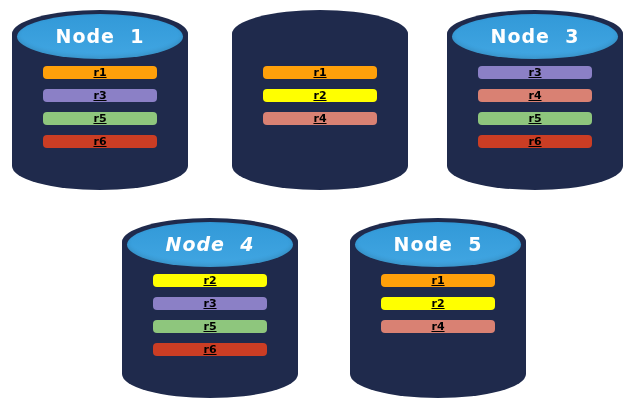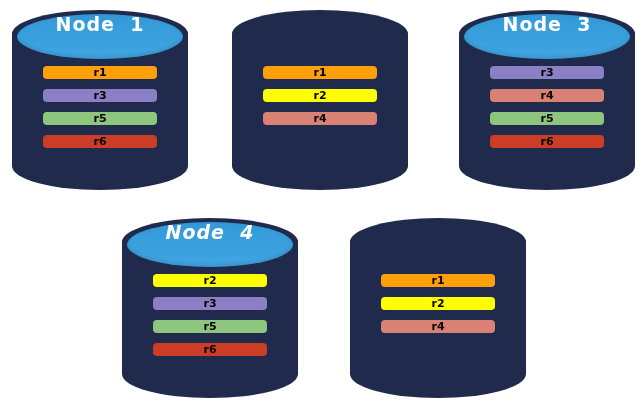--- a/index.html
+++ b/index.html
@@ -31,21 +31,21 @@
     top:24px; left:0;
     width:176px; height:156px;
     border-radius:0 0 50% 50% / 0 0 24px 24px;
   }
   
   .can-top {
     position:absolute;
     top:4px; left:5px;
     width:166px; height:45px;
     border-radius:50%;
-    display:flex; justify-content:center;
+    display:flex; align-items:center; justify-content:center;
     box-shadow: inset 0 -2px 4px rgba(0,0,0,0.12);
   }
   .can-label {
     font-size:19px;
     font-weight:bold;
     letter-spacing:1px;
     white-space:pre;
     transform:translateY(-1px);
   }
   .bars {
@@ -54,20 +54,21 @@
     width:114px;
   }
   .bar {
     height:13px;
     border-radius:4px;
     margin-bottom:10px;
     display:flex; align-items:center; justify-content:center;
     font-size:11px;
     font-weight:bold;
     line-height:13px;
+    text-decoration:underline;
   }
 </style>
 </head>
 <body>
 
 <div class="canvas" style="background: rgb(255, 255, 255);">
     <div class="can" style="left: 12px; top: 10px;">
       <div class="can-back" style="background: rgb(31, 42, 76);"></div>
       <div class="can-body" style="background: rgb(31, 42, 76);"></div>
       <div class="can-top" style="background: linear-gradient(rgb(50, 153, 216), rgb(65, 166, 226));">
@@ -82,21 +83,21 @@
     </div>
     <div class="can" style="left: 232px; top: 10px;">
       <div class="can-back" style="background: rgb(31, 42, 76);"></div>
       <div class="can-body" style="background: rgb(31, 42, 76);"></div>
       <div class="bars">
         <div class="bar" style="background: rgb(255, 160, 10); color: rgb(0, 0, 0);">r1</div>
         <div class="bar" style="background: rgb(255, 255, 0); color: rgb(0, 0, 0);">r2</div>
         <div class="bar" style="background: rgb(217, 129, 115); color: rgb(0, 0, 0);">r4</div>
       </div>
     </div>
-    <div class="can" style="left: 447px; top: 10px; margin-left: 12px;">
+    <div class="can" style="left: 447px; top: 10px;">
       <div class="can-back" style="background: rgb(31, 42, 76);"></div>
       <div class="can-body" style="background: rgb(31, 42, 76);"></div>
       <div class="can-top" style="background: linear-gradient(rgb(50, 153, 216), rgb(65, 166, 226));">
         <span class="can-label" style="color: rgb(255, 255, 255);">Node  3</span>
       </div>
       <div class="bars">
         <div class="bar" style="background: rgb(139, 128, 198); color: rgb(0, 0, 0);">r3</div>
         <div class="bar" style="background: rgb(217, 129, 115); color: rgb(0, 0, 0);">r4</div>
         <div class="bar" style="background: rgb(142, 198, 125); color: rgb(0, 0, 0);">r5</div>
         <div class="bar" style="background: rgb(203, 61, 36); color: rgb(0, 0, 0);">r6</div>
@@ -111,19 +112,22 @@
       <div class="bars">
         <div class="bar" style="background: rgb(255, 255, 0); color: rgb(0, 0, 0);">r2</div>
         <div class="bar" style="background: rgb(139, 128, 198); color: rgb(0, 0, 0);">r3</div>
         <div class="bar" style="background: rgb(142, 198, 125); color: rgb(0, 0, 0);">r5</div>
         <div class="bar" style="background: rgb(203, 61, 36); color: rgb(0, 0, 0);">r6</div>
       </div>
     </div>
     <div class="can" style="left: 350px; top: 218px;">
       <div class="can-back" style="background: rgb(31, 42, 76);"></div>
       <div class="can-body" style="background: rgb(31, 42, 76);"></div>
+      <div class="can-top" style="background: linear-gradient(rgb(50, 153, 216), rgb(65, 166, 226));">
+        <span class="can-label" style="color: rgb(255, 255, 255);">Node  5</span>
+      </div>
       <div class="bars">
         <div class="bar" style="background: rgb(255, 160, 10); color: rgb(0, 0, 0);">r1</div>
         <div class="bar" style="background: rgb(255, 255, 0); color: rgb(0, 0, 0);">r2</div>
         <div class="bar" style="background: rgb(217, 129, 115); color: rgb(0, 0, 0);">r4</div>
       </div>
     </div>
   </div>
 
 </body></html>

